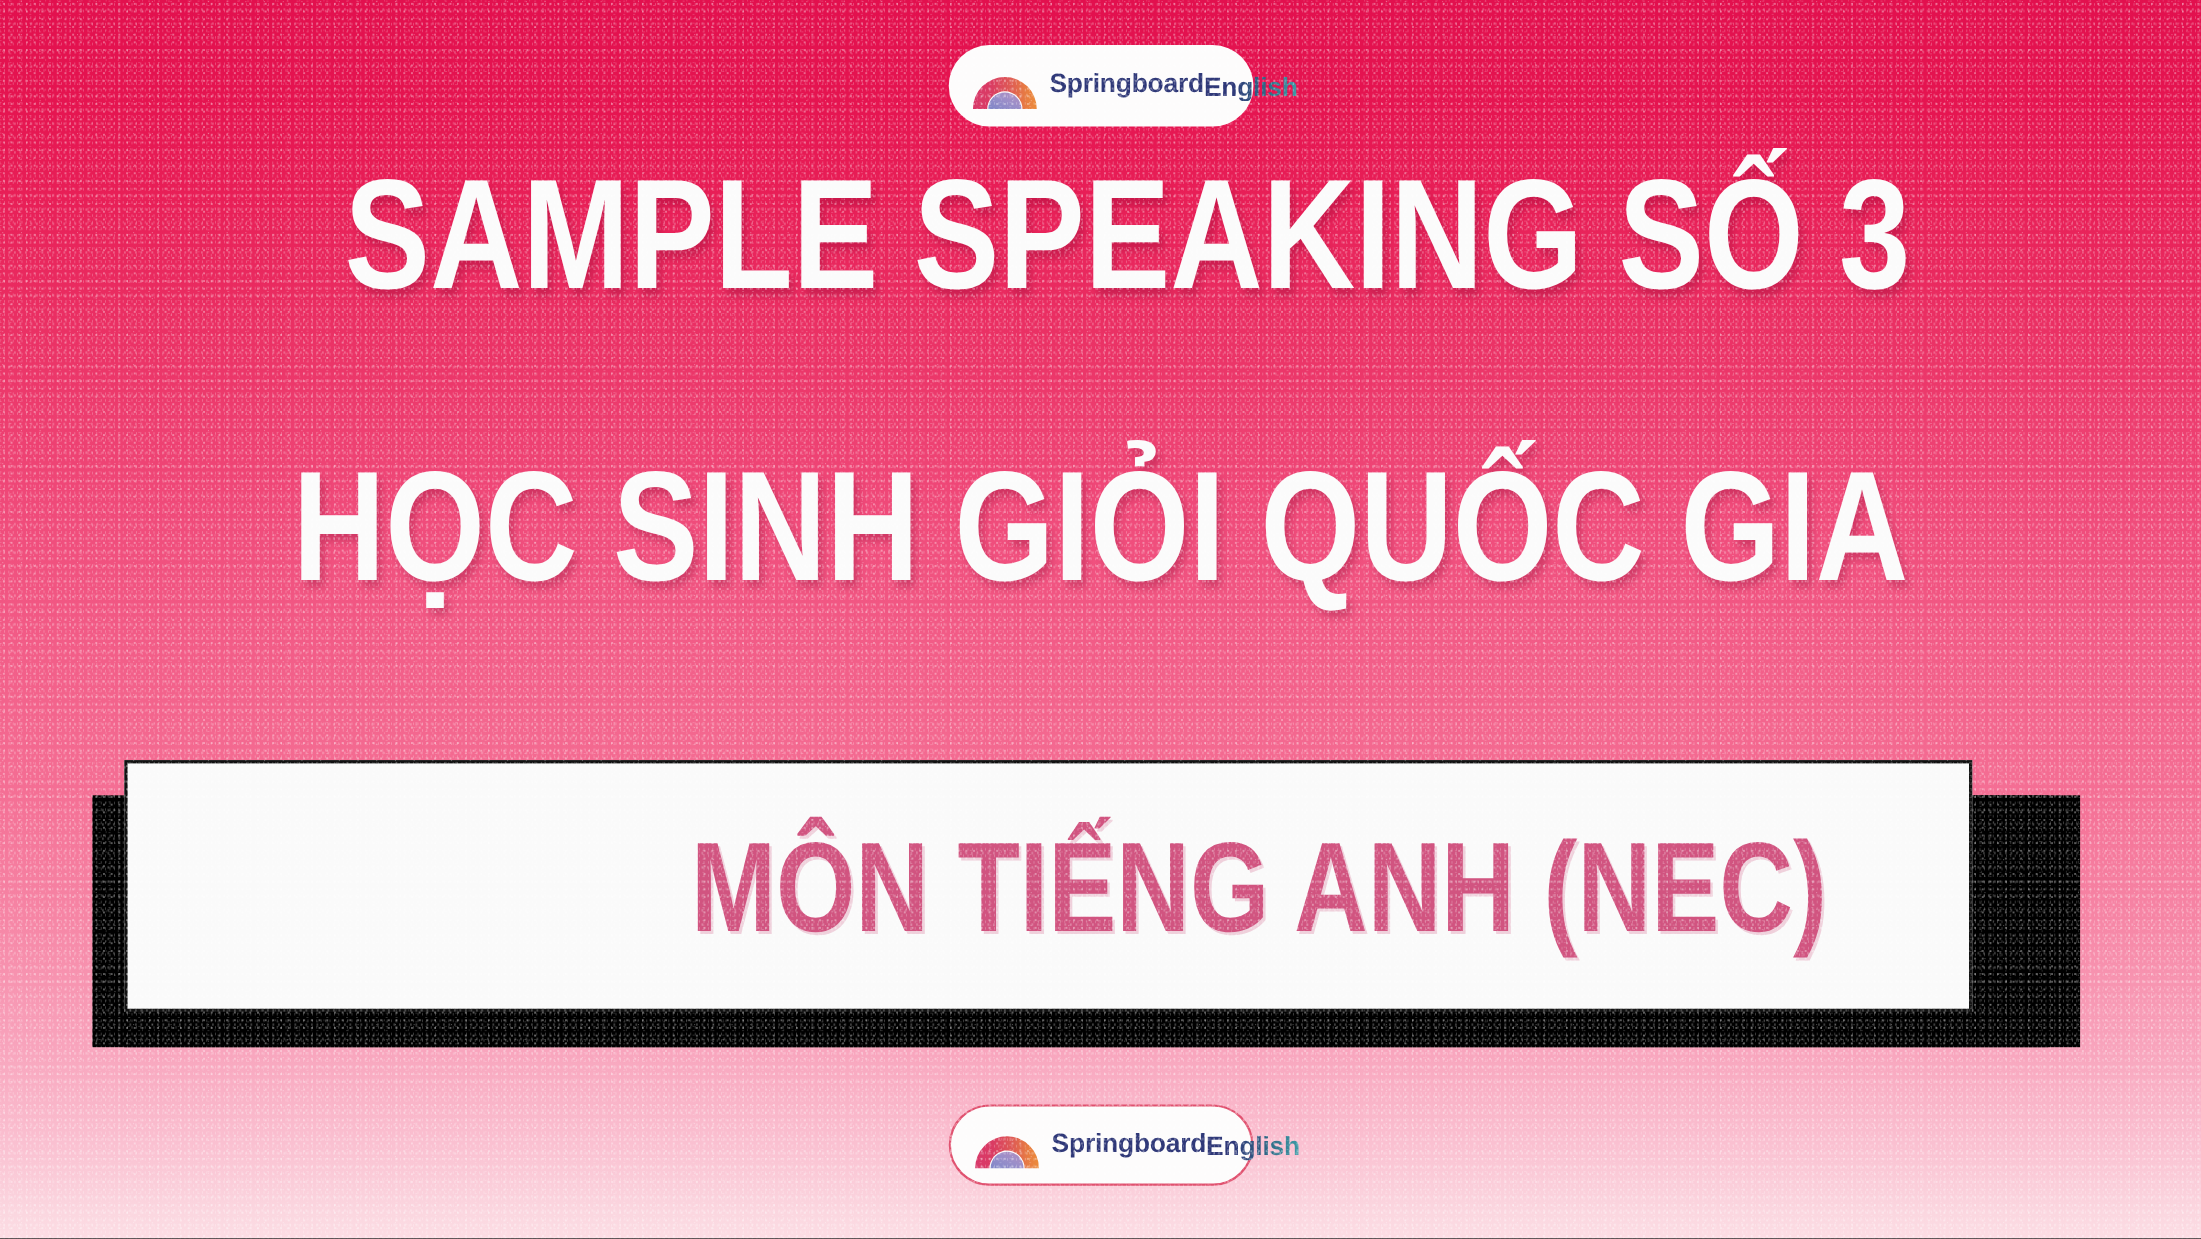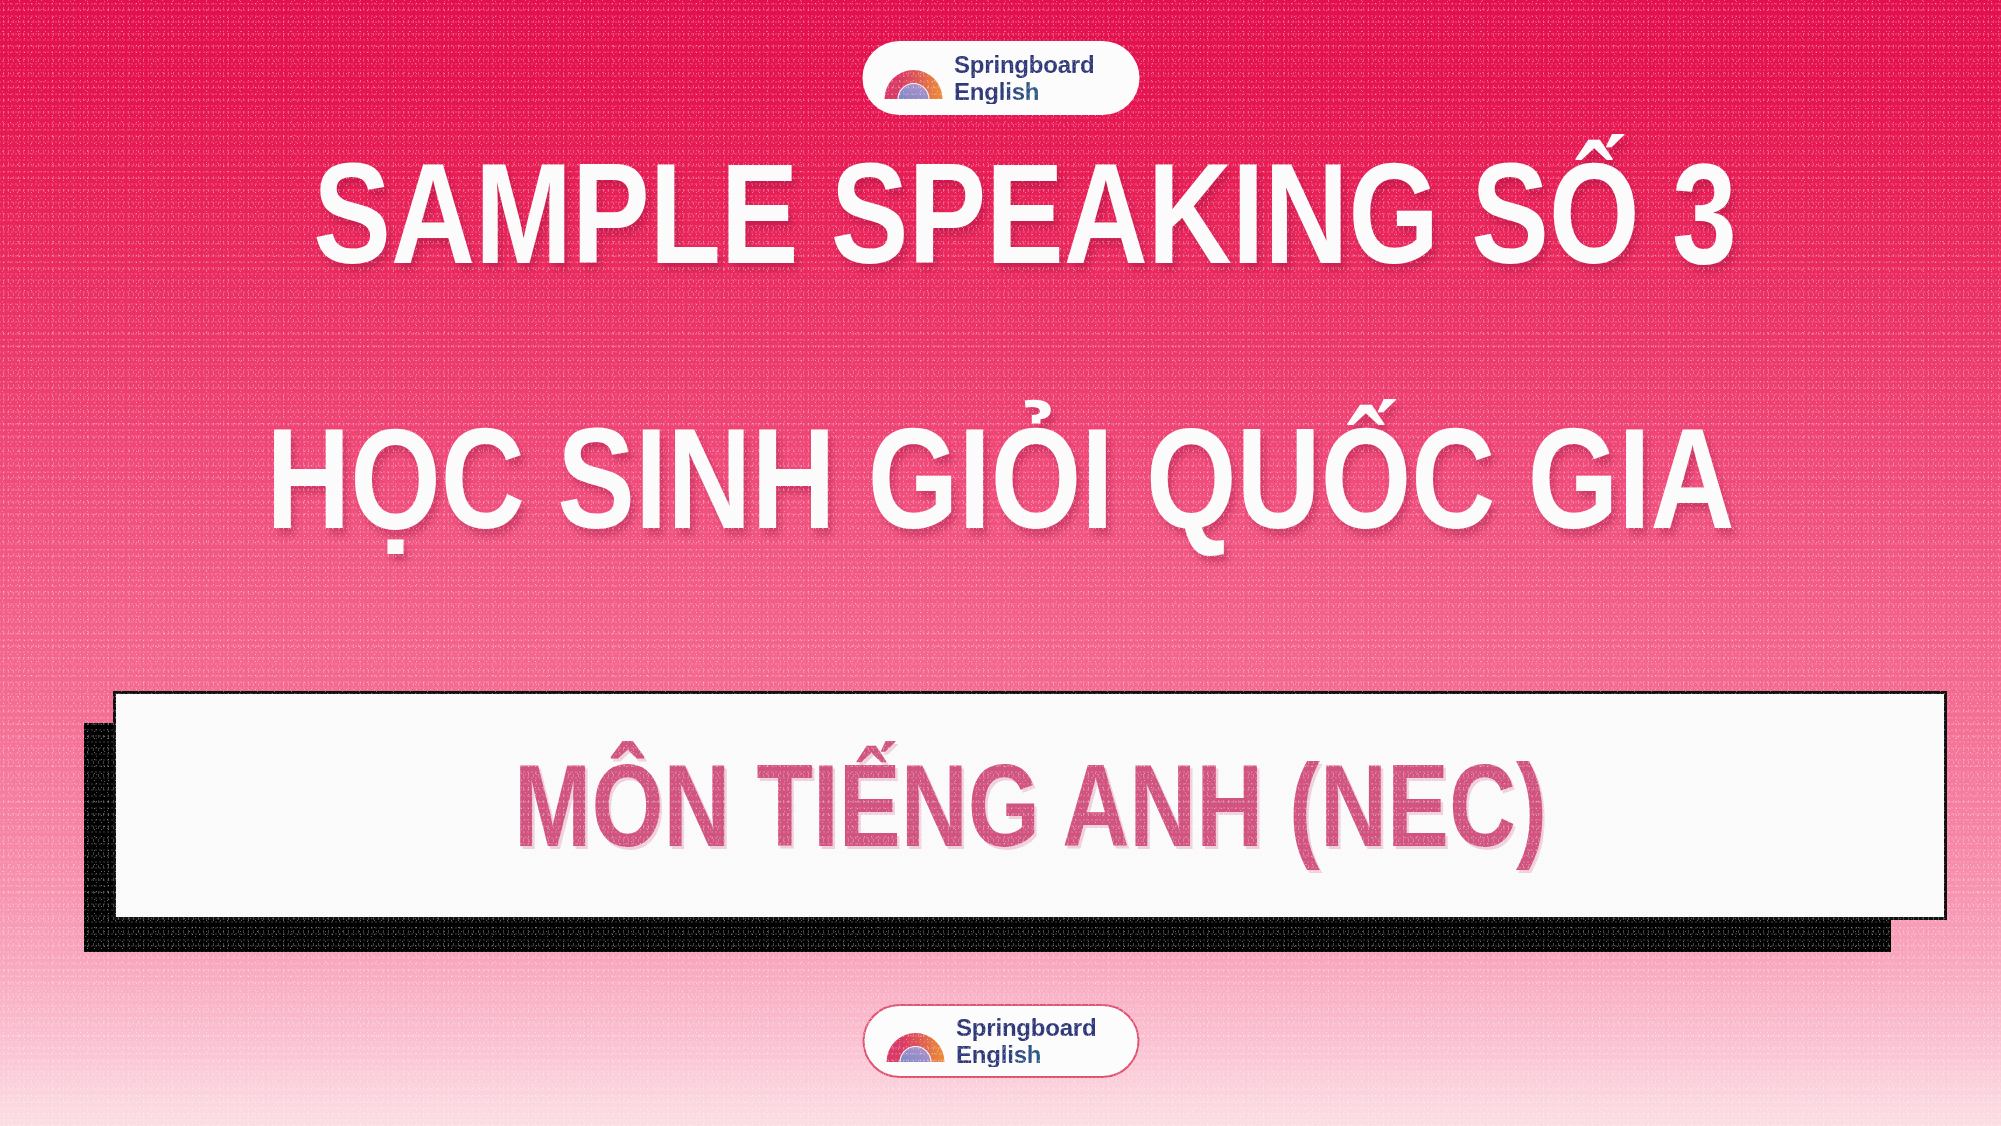--- a/index.html
+++ b/index.html
@@ -82,21 +82,20 @@
     border: 2.5px solid #e0516f;
   }
   .logo-mark {
     width: 62px;
     height: 44px;
     flex: 0 0 62px;
     display: block;
   }
   .logo-words {
     display: flex;
-    flex-direction: column;
     line-height: 1.0;
     letter-spacing: -0.2px;
   }
   .logo-line1 {
     font-size: 24px;
     font-weight: 700;
     color: #2f3878;
     white-space: nowrap;
   }
   .logo-line2 {
@@ -162,28 +161,28 @@
     left: 0px;
     top: 32px;
     width: 1778px;
     height: 229px;
     background: #000000;
   }
   #subject-box {
     position: absolute;
     left: 0;
     top: 0;
-    width: 1834px;
+    width: 1680px;
     height: 229px;
     background: #fafafa;
     border: 3px solid #111111;
     box-sizing: border-box;
     display: flex;
     align-items: center;
-    justify-content: center;
+    justify-content: flex-end;
   }
   #subject-text {
     color: #d15480;
     font-family: "Liberation Sans Narrow", "Liberation Sans", sans-serif;
     font-weight: 700;
     font-size: 116px;
     line-height: 1;
     text-transform: uppercase;
     white-space: nowrap;
     display: inline-block;

